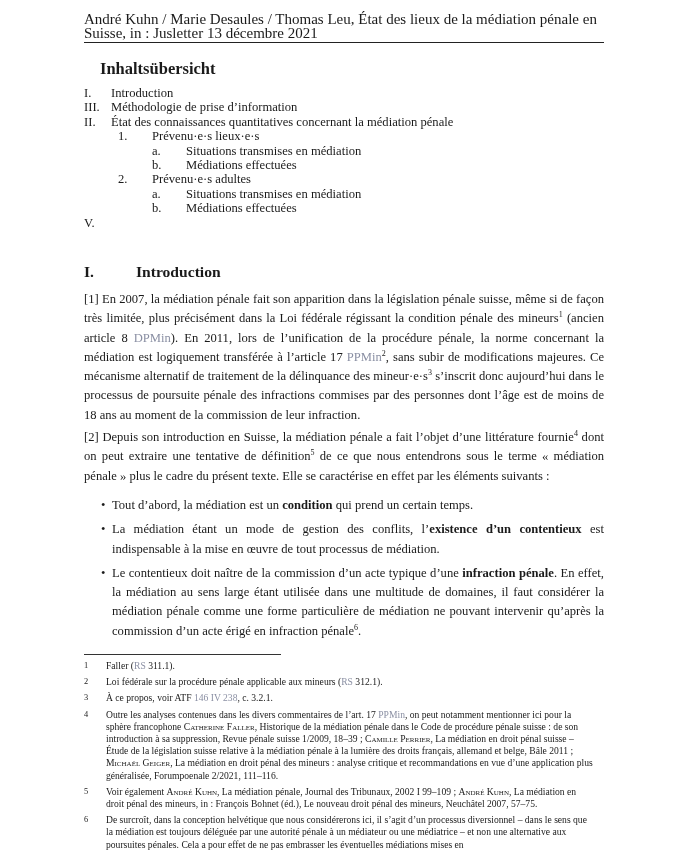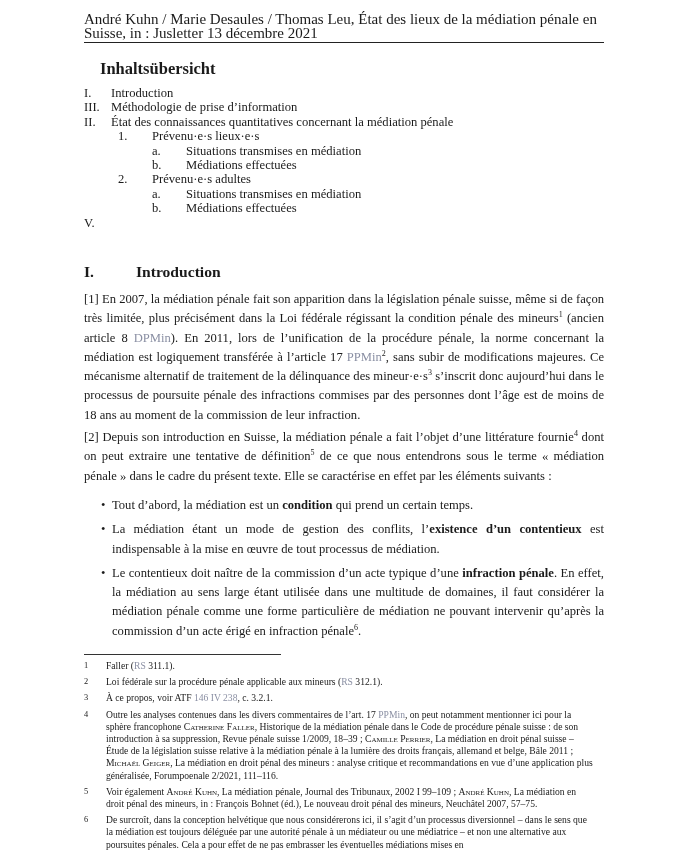--- a/index.html
+++ b/index.html
@@ -85,21 +85,21 @@
   </div>
 
   <div class="h1">
     <span class="num">I.</span>
     <span>Introduction</span>
   </div>
 
   <div class="body">
     <p><span>[1] En 2007, la médiation pénale fait son apparition dans la législation pénale suisse, même si de façon très limitée, plus précisément dans la Loi fédérale régissant la condition pénale des mineurs</span><sup>1</sup><span> (ancien article 8 </span><span class="link" style="color: rgb(138, 143, 163);">DPMin</span><span>). En 2011, lors de l’unification de la procédure pénale, la norme concernant la médiation est logiquement transférée à l’article 17 </span><span class="link" style="color: rgb(138, 143, 163);">PPMin</span><sup>2</sup><span>, sans subir de modifications majeures. Ce mécanisme alternatif de traitement de la délinquance des mineur·e·s</span><sup>3</sup><span> s’inscrit donc aujourd’hui dans le processus de poursuite pénale des infractions commises par des personnes dont l’âge est de moins de 18 ans au moment de la commission de leur infraction.</span></p>
 
-    <p><span>[2] Depuis son introduction en Suisse, la médiation pénale a fait l’objet d’une littérature fournie</span><sup>4</sup><span> dont on peut extraire une tentative de définition</span><sup>5</sup><span> de ce que nous entendrons sous le terme « médiation pénale » dans le cadre du présent texte. Elle se caractérise en effet par les éléments suivants :</span></p>
+    <p><span>[2] Depuis son introduction en Suisse, la médiation pénale a fait l’objet d’une littérature fournie</span><sup>4</sup><span> dont on peut extraire une tentative de définition</span><sup>5</sup><span> de ce que nous entendrons sous le terme « médiation pénale » plus le cadre du présent texte. Elle se caractérise en effet par les éléments suivants :</span></p>
 
     <ul class="bullets">
       <li><span class="dot">•</span><span>Tout d’abord, la médiation est un </span><b>condition</b><span> qui prend un certain temps.</span></li>
       <li><span class="dot">•</span><span>La médiation étant un mode de gestion des conflits, l’</span><b>existence d’un contentieux</b><span> est indispensable à la mise en œuvre de tout processus de médiation.</span></li>
       <li><span class="dot">•</span><span>Le contentieux doit naître de la commission d’un acte typique d’une </span><b>infraction pénale</b><span>. En effet, la médiation au sens large étant utilisée dans une multitude de domaines, il faut considérer la médiation pénale comme une forme particulière de médiation ne pouvant intervenir qu’après la commission d’un acte érigé en infraction pénale</span><sup>6</sup><span>.</span></li>
     </ul>
   </div>
 
   <div class="fn-rule"></div>
 

